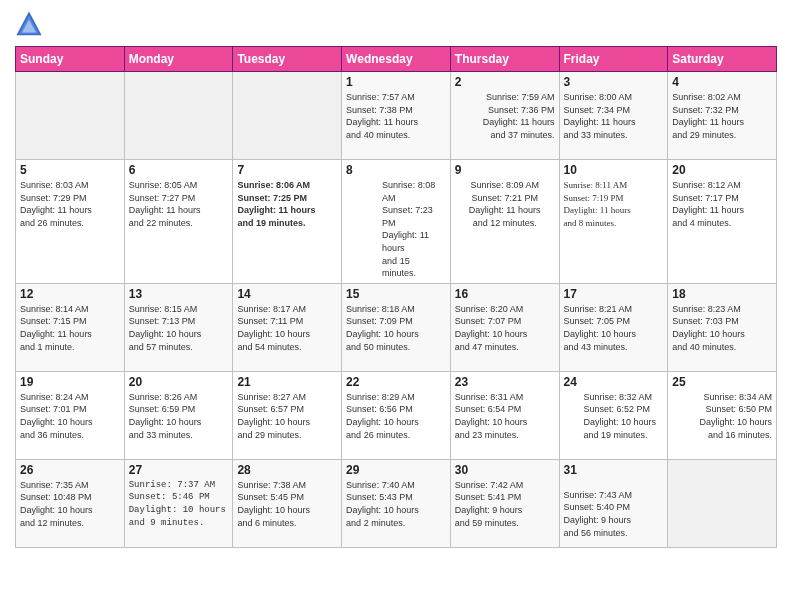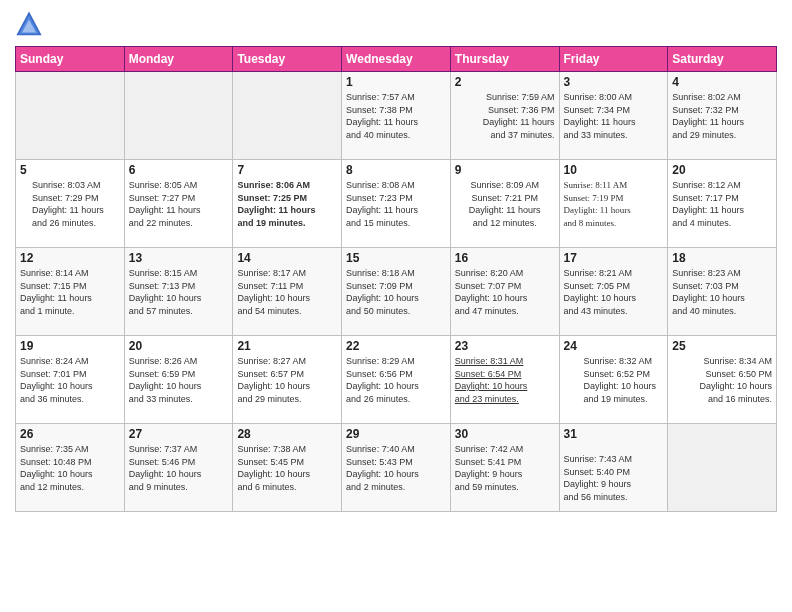--- a/index.html
+++ b/index.html
@@ -149,42 +149,42 @@
             <span class="day-num">4</span>
             <div class="cell-info" style="white-space: pre-line;">Sunrise: 8:02 AM
 Sunset: 7:32 PM
 Daylight: 11 hours
 and 29 minutes.</div>
           </td>
         </tr>
         <tr>
           <td>
             <span class="day-num">5</span>
-            <div class="cell-info" style="white-space: pre-line; margin-left: 12px;">Sunrise: 8:03 AM
+            <div class="cell-info" style="white-space: pre-line;">Sunrise: 8:03 AM
 Sunset: 7:29 PM
 Daylight: 11 hours
 and 26 minutes.</div>
           </td>
           <td>
             <span class="day-num">6</span>
             <div class="cell-info" style="white-space: pre-line;">Sunrise: 8:05 AM
 Sunset: 7:27 PM
 Daylight: 11 hours
 and 22 minutes.</div>
           </td>
           <td>
             <span class="day-num">7</span>
             <div class="cell-info" style="white-space: pre-line; font-weight: bold;">Sunrise: 8:06 AM
 Sunset: 7:25 PM
 Daylight: 11 hours
 and 19 minutes.</div>
           </td>
           <td>
             <span class="day-num">8</span>
-            <div class="cell-info" style="white-space: pre-line;">Sunrise: 8:08 AM
+            <div class="cell-info" style="white-space: pre-line; margin-left: 36px;">Sunrise: 8:08 AM
 Sunset: 7:23 PM
 Daylight: 11 hours
 and 15 minutes.</div>
           </td>
           <td>
             <span class="day-num">9</span>
             <div class="cell-info" style="white-space: pre-line; text-align: center;">Sunrise: 8:09 AM
 Sunset: 7:21 PM
 Daylight: 11 hours
 and 12 minutes.</div>
@@ -279,21 +279,21 @@
           </td>
           <td>
             <span class="day-num">22</span>
             <div class="cell-info" style="white-space: pre-line;">Sunrise: 8:29 AM
 Sunset: 6:56 PM
 Daylight: 10 hours
 and 26 minutes.</div>
           </td>
           <td>
             <span class="day-num">23</span>
-            <div class="cell-info" style="white-space: pre-line; text-decoration: underline;">Sunrise: 8:31 AM
+            <div class="cell-info" style="white-space: pre-line;">Sunrise: 8:31 AM
 Sunset: 6:54 PM
 Daylight: 10 hours
 and 23 minutes.</div>
           </td>
           <td>
             <span class="day-num">24</span>
             <div class="cell-info" style="white-space: pre-line; margin-left: 20px;">Sunrise: 8:32 AM
 Sunset: 6:52 PM
 Daylight: 10 hours
 and 19 minutes.</div>
@@ -309,21 +309,21 @@
         <tr>
           <td>
             <span class="day-num">26</span>
             <div class="cell-info" style="white-space: pre-line;">Sunrise: 7:35 AM
 Sunset: 10:48 PM
 Daylight: 10 hours
 and 12 minutes.</div>
           </td>
           <td>
             <span class="day-num">27</span>
-            <div class="cell-info" style="white-space: pre-line;">Sunrise: 7:37 AM
+            <div class="cell-info" style="white-space: pre-line; font-family: Liberation Mono, monospace;">Sunrise: 7:37 AM
 Sunset: 5:46 PM
 Daylight: 10 hours
 and 9 minutes.</div>
           </td>
           <td>
             <span class="day-num">28</span>
             <div class="cell-info" style="white-space: pre-line;">Sunrise: 7:38 AM
 Sunset: 5:45 PM
 Daylight: 10 hours
 and 6 minutes.</div>

